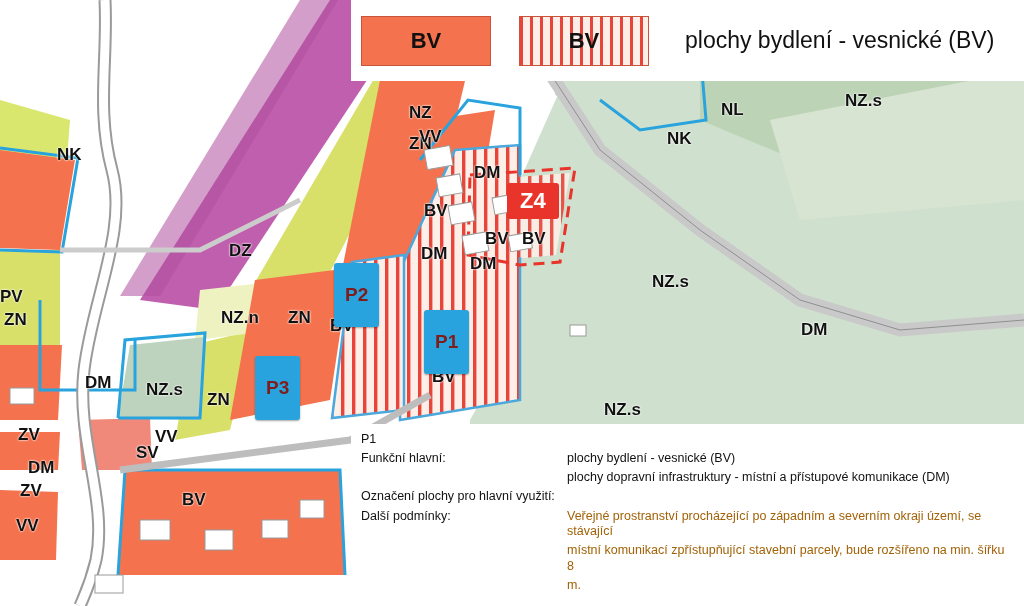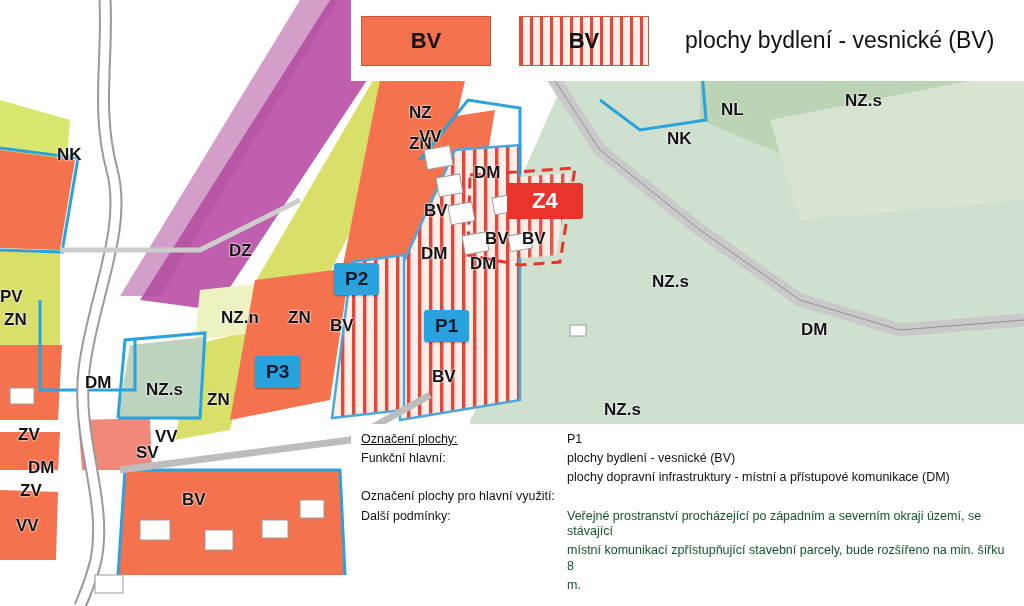--- a/index.html
+++ b/index.html
@@ -32,36 +32,36 @@
   .infobox{
     position:absolute;left:351px;top:424px;width:673px;height:182px;
     background:#ffffff;z-index:40;
     font-size:12.5px;color:#111;
   }
   .info-rows{position:relative;padding:8px 10px 0 10px;}
   .irow{display:flex;align-items:flex-start;margin-bottom:3.5px;line-height:1.25;}
   .ilab{width:206px;flex:0 0 206px;}
   .ilab.underline{text-decoration:underline;}
   .ival{flex:1;}
-  .ival.faded{color:#14532d;}
+  .ival.faded{color:#a16207;}
   .lbl{
     position:absolute;font-weight:bold;color:#111;
     font-size:15px;white-space:nowrap;z-index:20;
     text-shadow:0 0 2px #fff,0 0 2px #fff;
   }
   .lbl.big{font-size:17px;}
   .pbadge{
-    position:absolute;z-index:30;background:#29a3dd;color:#0f172a;
+    position:absolute;z-index:30;background:#29a3dd;color:#7f1d1d;
     font-weight:bold;font-size:19px;border-radius:3px;
-    padding:5px 11px;box-shadow:0 1px 2px rgba(0,0,0,.35);
+    padding:21px 11px;box-shadow:0 1px 2px rgba(0,0,0,.35);
   }
   .zbadge{
     position:absolute;z-index:30;background:#e8342a;color:#fff;
     font-weight:bold;font-size:22px;border-radius:3px;
-    padding:5px 25px;
+    padding:5px 13px;
   }
 </style>
 </head>
 <body>
 
 <svg id="map" viewBox="0 0 1024 606" preserveAspectRatio="none">
   <defs>
     <pattern id="hatchBV" width="11" height="11" patternUnits="userSpaceOnUse">
       <rect width="11" height="11" fill="#fdeee8"></rect>
       <rect width="3.4" height="11" fill="#e8453a"></rect>
@@ -190,21 +190,20 @@
   </div>
   <div class="legend-swatch sw-hatch">
     <span>BV</span>
   </div>
   <div class="legend-label">plochy bydlení - vesnické (BV)</div>
 </div>
 
 <div class="infobox">
   <div class="info-rows" id="info-rows">
       <div class="irow">
-        <div class="ilab underline">Označení plochy:</div>
         <div class="ival">P1</div>
       </div>
       <div class="irow">
         <div class="ilab">Funkční hlavní:</div>
         <div class="ival">plochy bydlení - vesnické (BV)</div>
       </div>
       <div class="irow">
         <div class="ilab"></div>
         <div class="ival">plochy dopravní infrastruktury - místní a přístupové komunikace (DM)</div>
       </div>

